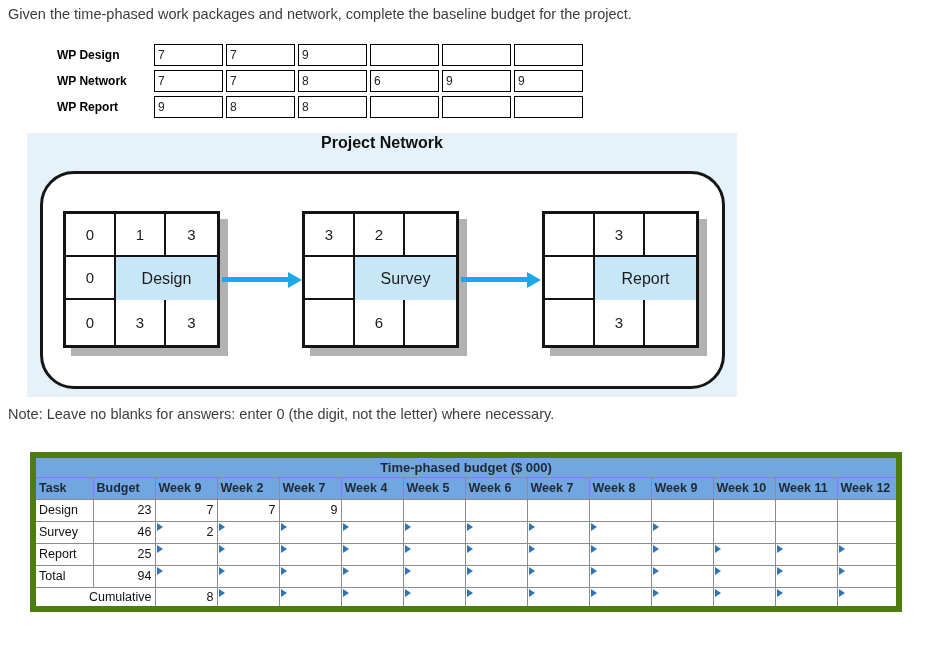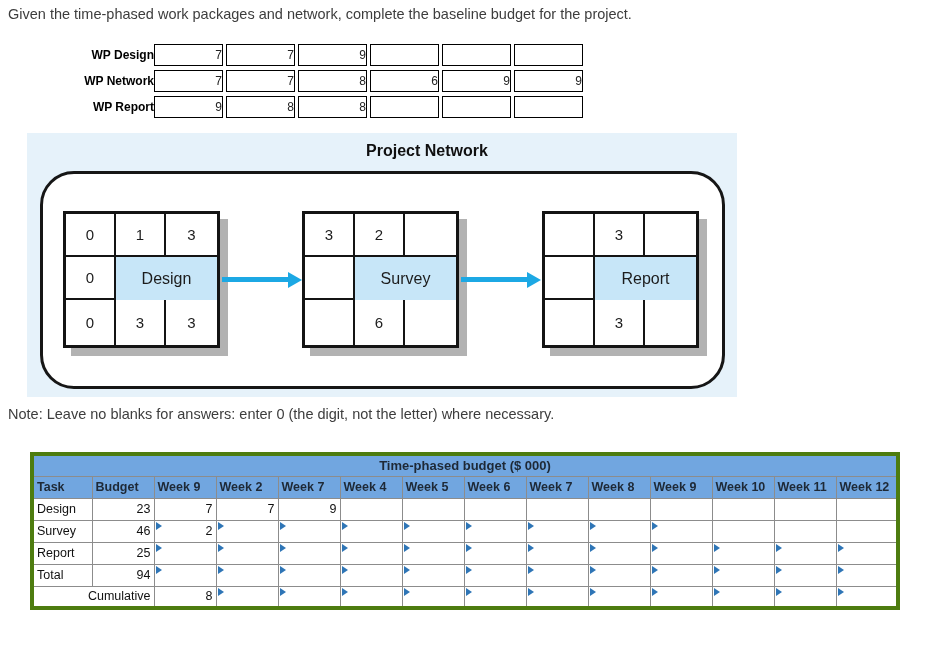--- a/index.html
+++ b/index.html
@@ -3,29 +3,29 @@
 <meta charset="utf-8">
 <style>
   html,body{margin:0;padding:0;}
   body{
     width:939px;height:652px;position:relative;background:#ffffff;
     font-family:"Liberation Sans",sans-serif;color:#222;overflow:hidden;
   }
   
   .instruction{position:absolute;left:8px;top:6px;font-size:14.5px;color:#3d3d3d;text-align:center;}
   
-  .wp-table{position:absolute;left:57px;top:44px;text-align:right;}
+  .wp-table{position:absolute;left:57px;top:44px;}
   .wp-row{display:flex;margin-bottom:4px;align-items:center;}
   .wp-label{width:97px;font-weight:bold;font-size:12px;color:#000;line-height:22px;}
   .wp-cell{width:64px;height:20px;border:1px solid #000;margin-right:3px;background:#fff;
            font-size:12px;line-height:20px;padding-left:3px;overflow:hidden;}
   
   .panel{position:absolute;left:27px;top:133px;width:710px;height:264px;background:#e6f2fa;}
-  .panel-title{position:absolute;left:0;top:9px;width:100%;text-align:center;
-               font-size:16px;font-weight:bold;color:#101010;padding-left:45px;}
+  .panel-title{position:absolute;left:0;top:1px;width:100%;text-align:center;
+               font-size:16px;font-weight:bold;color:#101010;}
   .rounded-frame{position:absolute;left:13px;top:38px;width:679px;height:212px;
                  background:#ffffff;border:3px solid #161616;border-radius:34px;}
   .node-box{position:absolute;top:78px;width:157px;height:137px;background:#fff;
             border:3px solid #141414;box-sizing:border-box;box-shadow:8px 8px 0 #b2b2b2;
             display:grid;grid-template-columns:50px 50px 1fr;grid-template-rows:43px 43px 1fr;}
   .node-box.pos0{left:36px;} .node-box.pos1{left:275px;} .node-box.pos2{left:515px;}
   .node-cell{display:flex;align-items:center;justify-content:center;font-size:15px;color:#1c1c1c;
              box-sizing:border-box;}
   .node-cell.br{border-right:2px solid #141414;}
   .node-cell.bb{border-bottom:2px solid #141414;}
@@ -33,21 +33,21 @@
              font-size:16px;color:#1c1c1c;box-sizing:border-box;}
   .arrow-shaft{position:absolute;top:144px;height:5px;width:67px;background:#1ca8e4;}
   .arrow-head{position:absolute;top:139px;width:0;height:0;
               border-top:8px solid transparent;border-bottom:8px solid transparent;
               border-left:14px solid #1ca8e4;}
   .a1s{left:195px;} .a1h{left:261px;} .a2s{left:434px;} .a2h{left:500px;}
   
   .note{position:absolute;left:8px;top:406px;font-size:14.5px;color:#3d3d3d;}
   
   table.budget{position:absolute;left:30px;top:452px;border-collapse:collapse;table-layout:fixed;
-               border:4px solid #4d7c0f;font-size:12.5px;color:#111;}
+               border:6px solid #4d7c0f;font-size:12.5px;color:#111;}
   table.budget td{border:1px solid #8c8c8c;padding:0 3px;overflow:hidden;height:22px;box-sizing:border-box;}
   td.hdr{background:#71a6e0;font-weight:bold;text-align:center;color:#1e2936;font-size:13px;height:23px;}
   td.colhdr{background:#71a6e0;font-weight:bold;text-align:left;color:#1e2936;
             border:1px solid #5d6770;font-size:12.5px;height:23px;}
   td.tasklbl{text-align:left;height:23px;}
   td.num{text-align:right;height:23px;}
   td.cuml{text-align:right;height:25px;}
   td.inputc{border:2px solid #4f81bd;position:relative;text-align:right;}
   td.focusc{border:2px dotted #4472c4;position:relative;text-align:right;}
   .flag{position:absolute;top:1px;left:1px;width:0;height:0;

